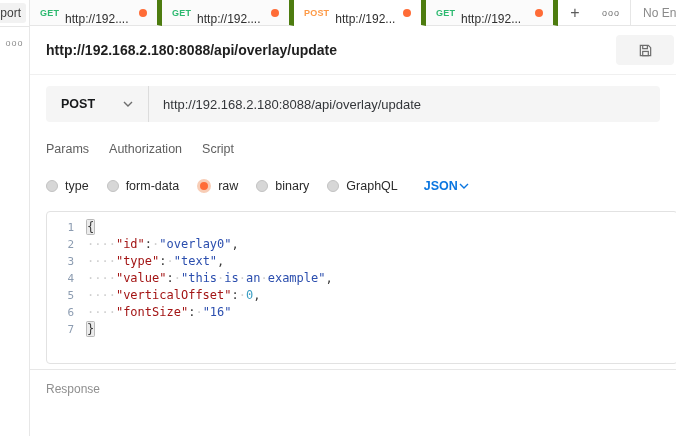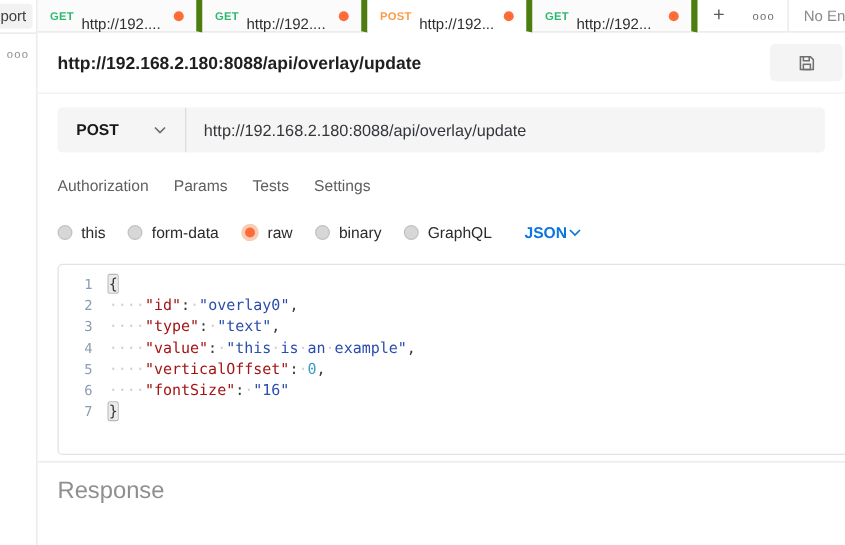--- a/index.html
+++ b/index.html
@@ -73,21 +73,21 @@
     box-sizing:border-box;}
   .code{white-space:pre;color:#3a3a3a;}
   .tk-ws{color:#cfcfcf;}
   .tk-key{color:var(--code-key,#a31515);}
   .tk-punc{color:#3a3a3a;}
   .tk-str{color:var(--code-string,#2b4eae);}
   .tk-num{color:var(--code-number,#3d9fc4);}
   .tk-bracket{color:#3a3a3a;background:#ebebeb;box-shadow:0 0 0 1px #b9b9b9;border-radius:1px;}
   
   .resp-divider{border-top:1px solid #e7e7e7;margin-top:5px;}
-  .resp-label{padding:12px 16px 0;font-size:19px;color:#8f8f8f;}
+  .resp-label{padding:12px 16px 0;font-size:12px;color:#8f8f8f;}
 </style>
 </head>
 <body>
 
 <div class="app">
 
   <div class="strip">
     <div class="strip-head">
       <div class="import-tail">Import</div>
     </div>
@@ -144,38 +144,35 @@
             <path d="M1 1 L5 5 L9 1" stroke="#6d6d6d" stroke-width="1.4" fill="none"></path>
           </svg>
         </div>
         <div class="pill-divider"></div>
         <input class="url-input" value="http://192.168.2.180:8088/api/overlay/update" style="">
       </div>
     </div>
 
     <div class="qtabs">
         <div class="qtab">
+          <span>Params</span>
+        </div>
+        <div class="qtab">
           <span>Authorization</span>
         </div>
         <div class="qtab">
-          <span>Params</span>
-        </div>
-        <div class="qtab">
-          <span>Tests</span>
-        </div>
-        <div class="qtab">
-          <span>Settings</span>
+          <span>Script</span>
         </div>
       </div>
 
     <div class="btrow">
 
       <label class="bt">
           <span class="radio"></span>
-          <span>this</span>
+          <span>type</span>
         </label>
         <label class="bt">
           <span class="radio"></span>
           <span>form-data</span>
         </label>
         <label class="bt sel">
           <span class="radio on"></span>
           <span>raw</span>
         </label>
         <label class="bt">

